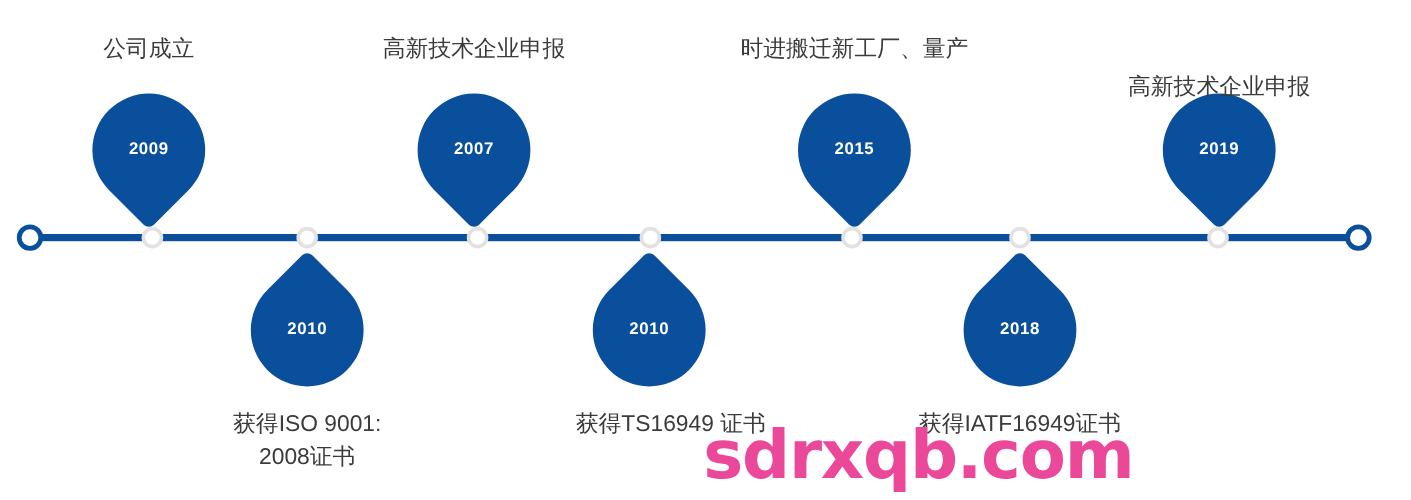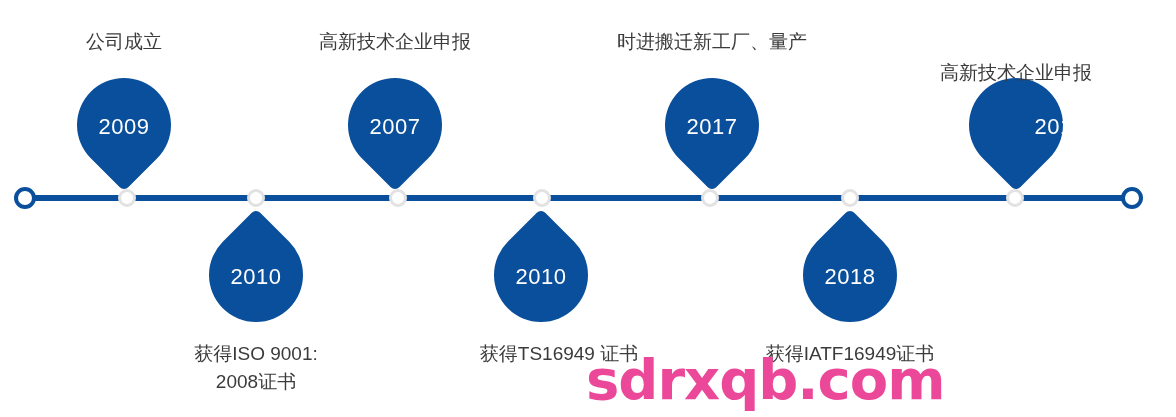--- a/index.html
+++ b/index.html
@@ -58,22 +58,22 @@
     border-radius: 50% 50% 50% 50%;
     border-top-left-radius: 6px;
     transform: rotate(45deg);
   }
   .pin-year {
     position: absolute;
     width: 94px;
     margin-left: -47px;
     text-align: center;
     color: #ffffff;
-    font-size: 22px;
-    font-weight: normal;
+    font-size: 14px;
+    font-weight: bold;
     letter-spacing: 0.5px;
     line-height: 1;
   }
 
   
   .caption {
     position: absolute;
     text-align: center;
     color: #3b3b3b;
     font-size: 19px;
@@ -134,30 +134,30 @@
         <div class="pin-year" style="left: 395px; top: 116px;">2007</div>
         <div class="caption caption-top" style="left: 395px; top: 28px;">高新技术企业申报</div>
       </div>
       <div>
         <div class="pin-shape pin-up-shape" style="left: 541px; top: 228px;"></div>
         <div class="pin-year" style="left: 541px; top: 266px;">2010</div>
         <div class="caption caption-bottom" style="left: 559px; top: 340px;">获得TS16949 证书</div>
       </div>
       <div>
         <div class="pin-shape pin-down-shape" style="left: 712px; top: 78px;"></div>
-        <div class="pin-year" style="left: 712px; top: 116px;">2017</div>
+        <div class="pin-year" style="left: 712px; top: 116px;">2015</div>
         <div class="caption caption-top" style="left: 712px; top: 28px;">时进搬迁新工厂、量产</div>
       </div>
       <div>
         <div class="pin-shape pin-up-shape" style="left: 850px; top: 228px;"></div>
         <div class="pin-year" style="left: 850px; top: 266px;">2018</div>
         <div class="caption caption-bottom" style="left: 850px; top: 340px;">获得IATF16949证书</div>
       </div>
       <div>
         <div class="pin-shape pin-down-shape" style="left: 1016px; top: 78px;"></div>
-        <div class="pin-year" style="left: 1016px; top: 116px; padding-left: 44px;">2019</div>
+        <div class="pin-year" style="left: 1016px; top: 116px;">2019</div>
         <div class="caption caption-top" style="left: 1016px; top: 28px; margin-top: 31px;">高新技术企业申报</div>
       </div>
     </div>
 
   <div class="watermark">sdrxqb.com</div>
 
 </div>
 
 </body></html>

